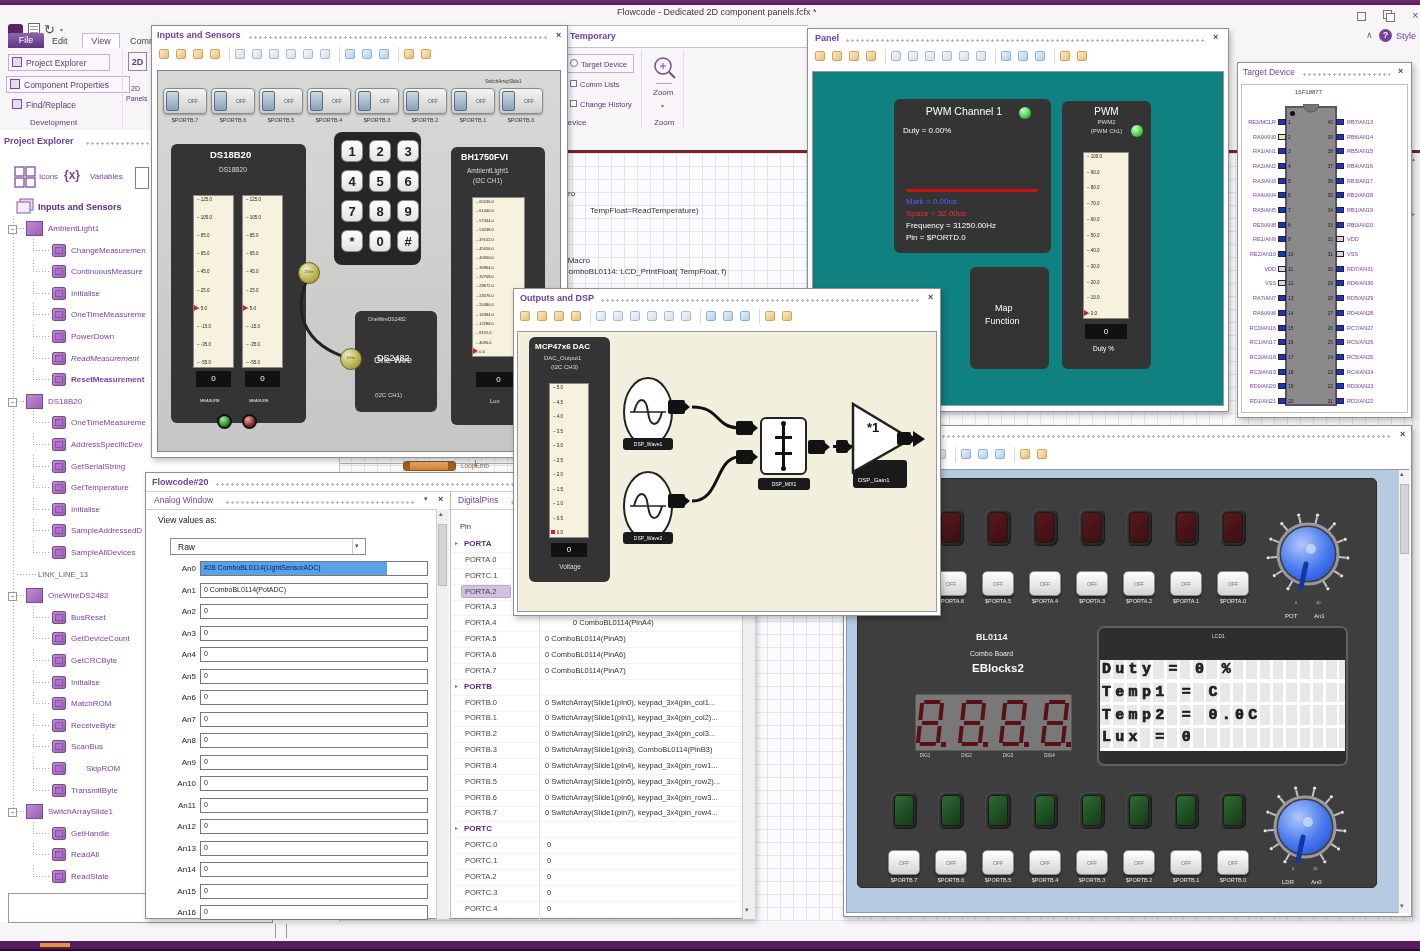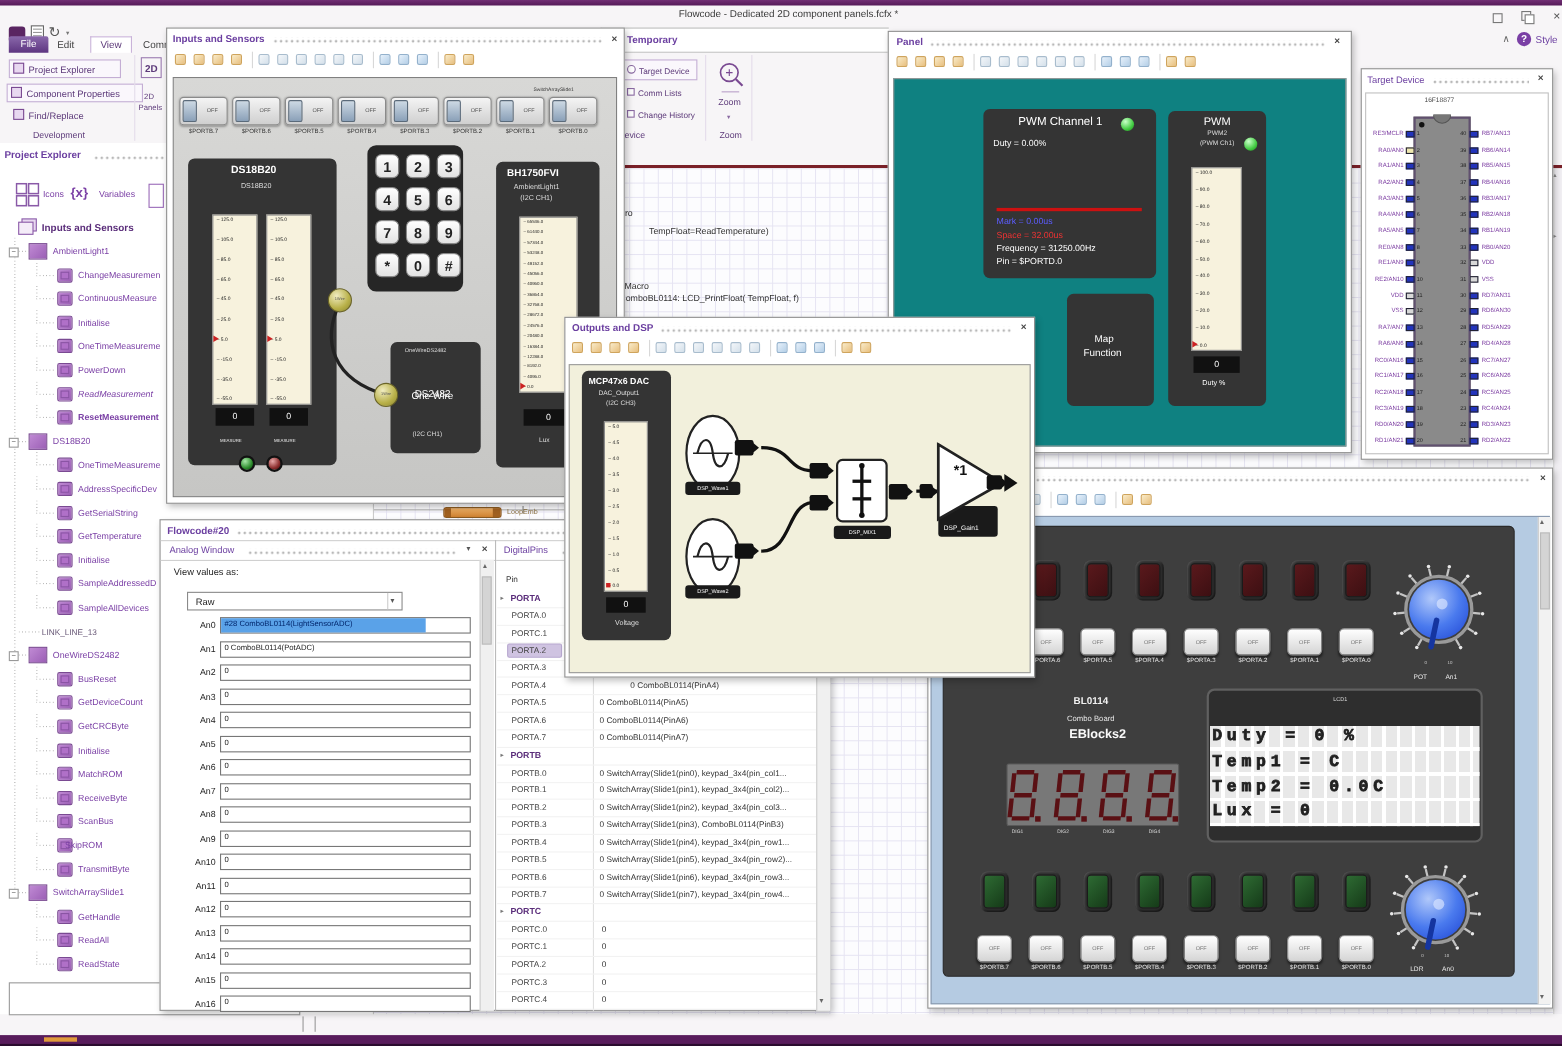--- a/index.html
+++ b/index.html
@@ -220,21 +220,21 @@
 <div class="abs " style="left:71px;top:720.8000000000004px;font-size:8px;color:#7a3fa5;white-space:nowrap;">ReceiveByte</div>
 <div class="abs " style="left:33px;top:735.4000000000004px;width:1px;height:12px;background-image:linear-gradient(#aaa 1px,transparent 1px);background-size:1px 3px;"></div>
 <div class="abs " style="left:33px;top:746.4000000000004px;width:17px;height:1px;background-image:linear-gradient(90deg,#aaa 1px,transparent 1px);background-size:3px 1px;"></div>
 <div class="abs " style="left:52px;top:740.4000000000004px;width:14px;height:13px;background:linear-gradient(135deg,#c08ad4,#9b5fb5);border:1px solid #7a4a92;border-radius:2px;"></div>
 <div class="abs " style="left:55px;top:743.4000000000004px;width:8px;height:7px;background:#b070c8;border:1px solid #8a54a4;"></div>
 <div class="abs " style="left:71px;top:742.4000000000004px;font-size:8px;color:#7a3fa5;white-space:nowrap;">ScanBus</div>
 <div class="abs " style="left:33px;top:757.0000000000005px;width:1px;height:12px;background-image:linear-gradient(#aaa 1px,transparent 1px);background-size:1px 3px;"></div>
 <div class="abs " style="left:33px;top:768.0000000000005px;width:17px;height:1px;background-image:linear-gradient(90deg,#aaa 1px,transparent 1px);background-size:3px 1px;"></div>
 <div class="abs " style="left:52px;top:762.0000000000005px;width:14px;height:13px;background:linear-gradient(135deg,#c08ad4,#9b5fb5);border:1px solid #7a4a92;border-radius:2px;"></div>
 <div class="abs " style="left:55px;top:765.0000000000005px;width:8px;height:7px;background:#b070c8;border:1px solid #8a54a4;"></div>
-<div class="abs " style="left:59px;top:764.0000000000005px;font-size:8px;color:#7a3fa5;white-space:nowrap;">SkipROM</div>
+<div class="abs " style="left:86px;top:764.0000000000005px;font-size:8px;color:#7a3fa5;white-space:nowrap;">SkipROM</div>
 <div class="abs " style="left:33px;top:778.6000000000005px;width:1px;height:12px;background-image:linear-gradient(#aaa 1px,transparent 1px);background-size:1px 3px;"></div>
 <div class="abs " style="left:33px;top:789.6000000000005px;width:17px;height:1px;background-image:linear-gradient(90deg,#aaa 1px,transparent 1px);background-size:3px 1px;"></div>
 <div class="abs " style="left:52px;top:783.6000000000005px;width:14px;height:13px;background:linear-gradient(135deg,#c08ad4,#9b5fb5);border:1px solid #7a4a92;border-radius:2px;"></div>
 <div class="abs " style="left:55px;top:786.6000000000005px;width:8px;height:7px;background:#b070c8;border:1px solid #8a54a4;"></div>
 <div class="abs " style="left:71px;top:785.6000000000005px;font-size:8px;color:#7a3fa5;white-space:nowrap;">TransmitByte</div>
 <div class="abs " style="left:26px;top:804.2000000000005px;width:17px;height:15px;background:linear-gradient(135deg,#c08ad4,#9b5fb5);border:1px solid #7a4a92;"></div>
 <div class="abs " style="left:8px;top:808.2000000000005px;width:9px;height:9px;background:#fff;border:1px solid #999;font-size:7px;line-height:7px;text-align:center;color:#555;">−</div>
 <div class="abs " style="left:48px;top:807.2000000000005px;font-size:8px;color:#7a3fa5;white-space:nowrap;">SwitchArraySlide1</div>
 <div class="abs " style="left:17px;top:811.2000000000005px;width:9px;height:1px;background-image:linear-gradient(90deg,#aaa 1px,transparent 1px);background-size:3px 1px;"></div>
 <div class="abs " style="left:33px;top:821.8000000000005px;width:1px;height:12px;background-image:linear-gradient(#aaa 1px,transparent 1px);background-size:1px 3px;"></div>

